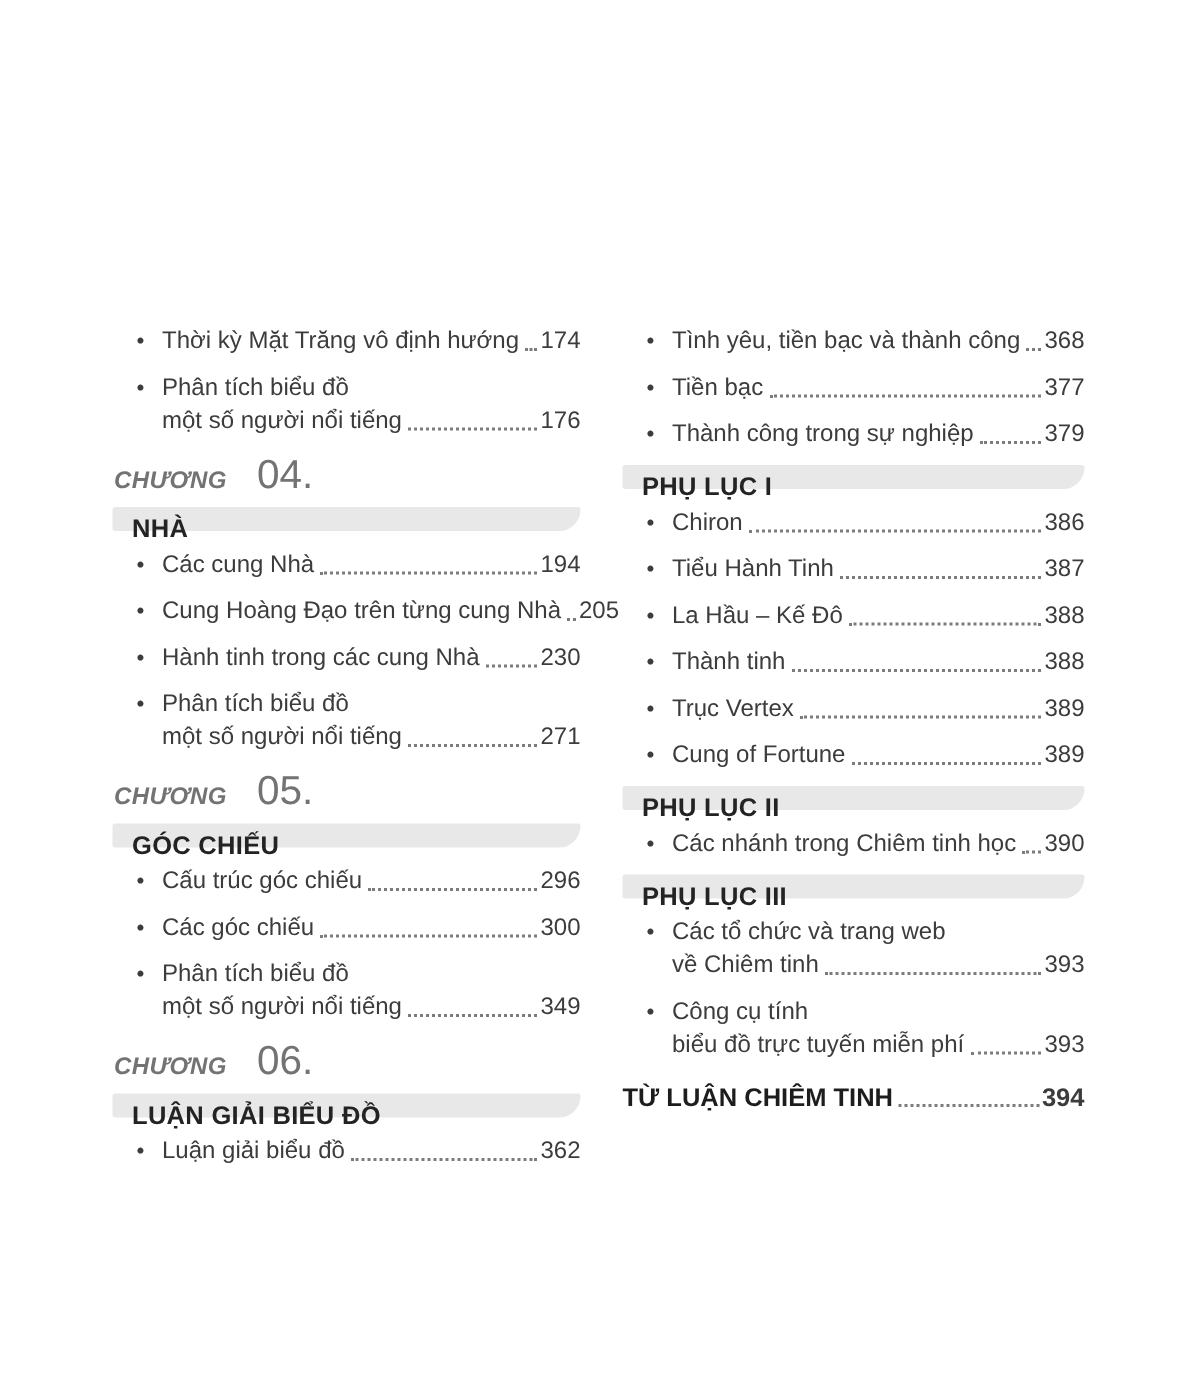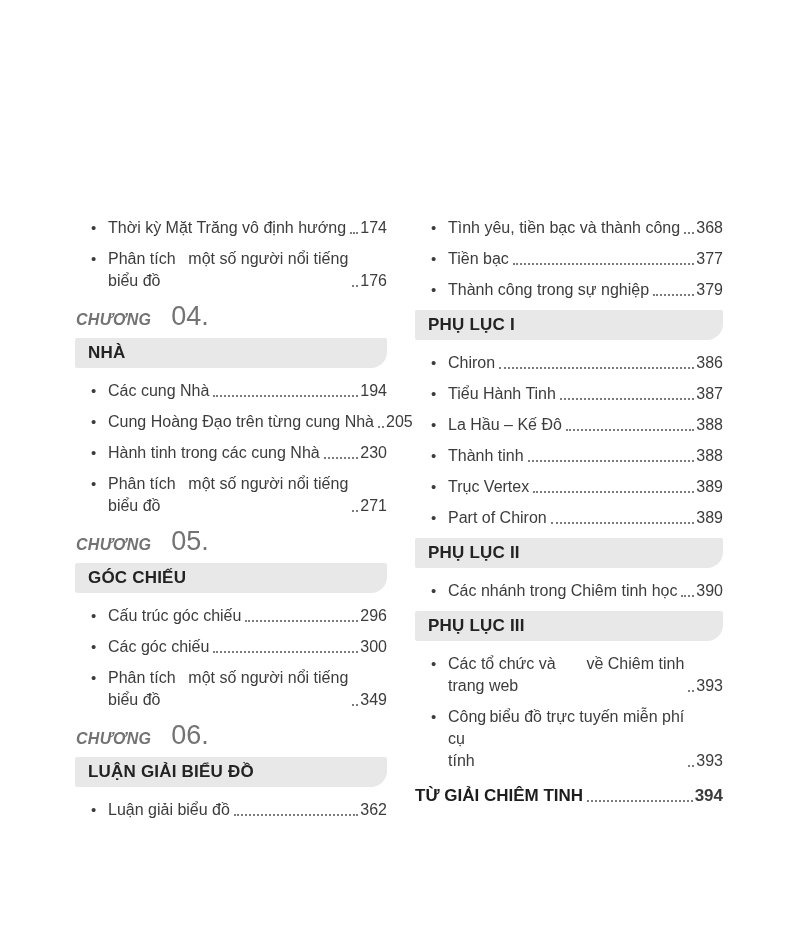--- a/index.html
+++ b/index.html
@@ -9,29 +9,29 @@
   }
   .columns{position:absolute;top:217px;left:75px;display:flex;gap:28px;}
   .col-left{width:312px;flex:none;}
   .col-right{width:308px;flex:none;}
 
   .entry{display:flex;margin-bottom:9px;font-size:16px;line-height:22px;color:#3c3c3c;}
   .bullet{flex:none;width:17px;margin-left:16px;font-size:15px;line-height:22px;color:#3c3c3c;}
   .lbl{flex:0 1 auto;white-space:nowrap;}
   .dots{flex:1 1 6px;min-width:6px;align-self:flex-end;border-bottom:2px dotted #7c7c7c;margin:0 2px 5px 4px;}
   .pg{flex:none;align-self:flex-end;}
-  .wrap{flex:1;display:flex;flex-direction:row;}
+  .wrap{flex:1;display:flex;flex-direction:column;}
   .row{display:flex;}
 
   .chapter{display:flex;align-items:baseline;margin:9px 0 6px 1px;color:#737373;}
   .ch-w{font-size:16px;font-weight:700;font-style:italic;letter-spacing:.3px;}
   .ch-n{font-size:27px;font-weight:500;margin-left:20px;}
 
   .bar{
-    height:30px;line-height:30px;background:#e8e8e8;border-radius:2px 2px 16px 2px;
+    height:16px;line-height:30px;background:#e8e8e8;border-radius:2px 2px 16px 2px;
     padding-left:13px;font-size:17px;font-weight:700;color:#232323;
     margin-bottom:12px;letter-spacing:.2px;
   }
   .bar.app{margin-top:5px;}
 
   .glossary{display:flex;margin-top:13px;font-size:17px;font-weight:700;color:#1d1d1d;line-height:22px;}
   .glossary .pg{font-weight:700;color:#3c3c3c;}
 </style>
 </head>
 <body>
@@ -188,21 +188,21 @@
         <span class="pg">388</span>
       </div>
       <div class="entry">
         <span class="bullet">•</span>
         <span class="lbl">Trục Vertex</span>
         <span class="dots"></span>
         <span class="pg">389</span>
       </div>
       <div class="entry">
         <span class="bullet">•</span>
-        <span class="lbl">Part of Chiron</span>
+        <span class="lbl">Cung of Fortune</span>
         <span class="dots"></span>
         <span class="pg">389</span>
       </div>
 
       <div class="bar app">PHỤ LỤC II</div>
 
       <div class="entry">
         <span class="bullet">•</span>
         <span class="lbl">Các nhánh trong Chiêm tinh học</span>
         <span class="dots"></span>
@@ -228,20 +228,20 @@
           <div class="l1">Công cụ tính</div>
           <div class="row">
             <span class="lbl">biểu đồ trực tuyến miễn phí</span>
             <span class="dots"></span>
             <span class="pg">393</span>
           </div>
         </div>
       </div>
 
       <div class="glossary">
-        <span class="lbl">TỪ GIẢI CHIÊM TINH</span>
+        <span class="lbl">TỪ LUẬN CHIÊM TINH</span>
         <span class="dots"></span>
         <span class="pg">394</span>
       </div>
 
     </div>
   </div>
 </div>
 
 </body></html>

